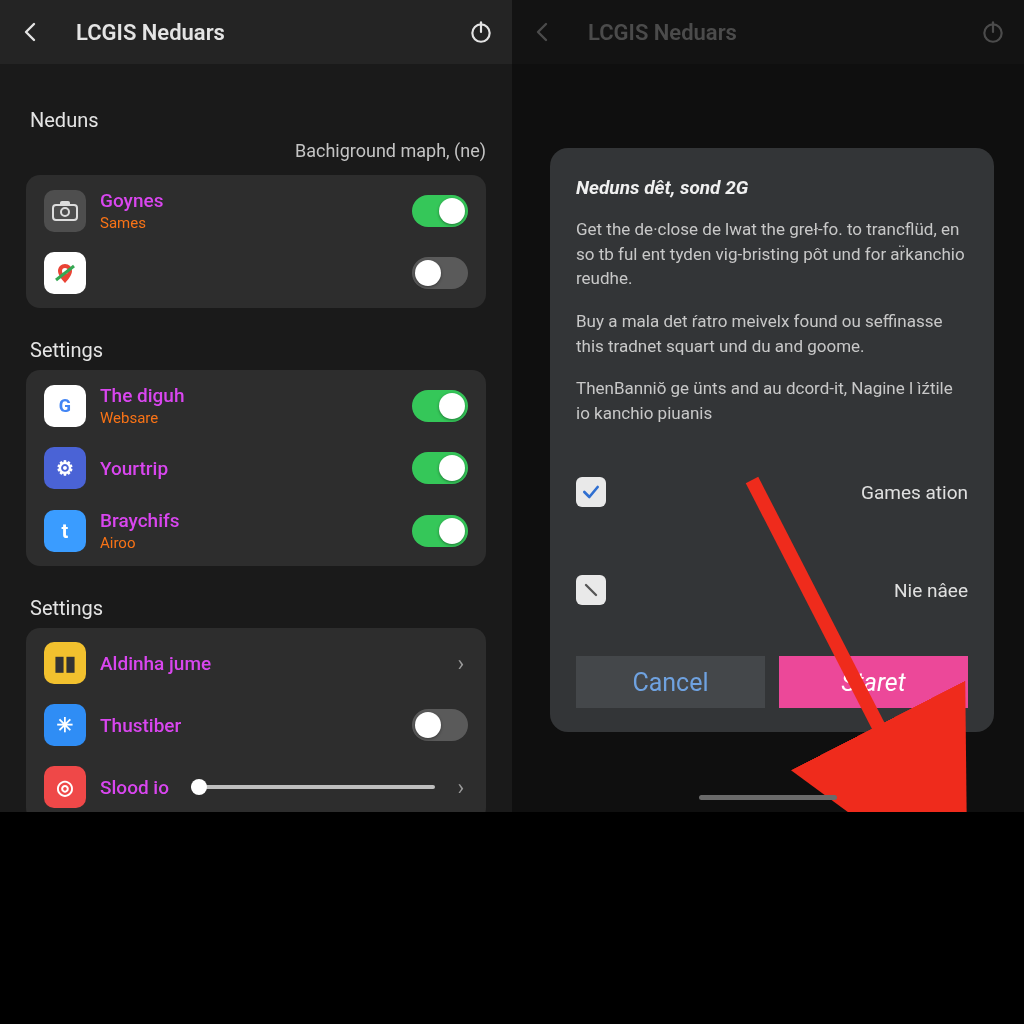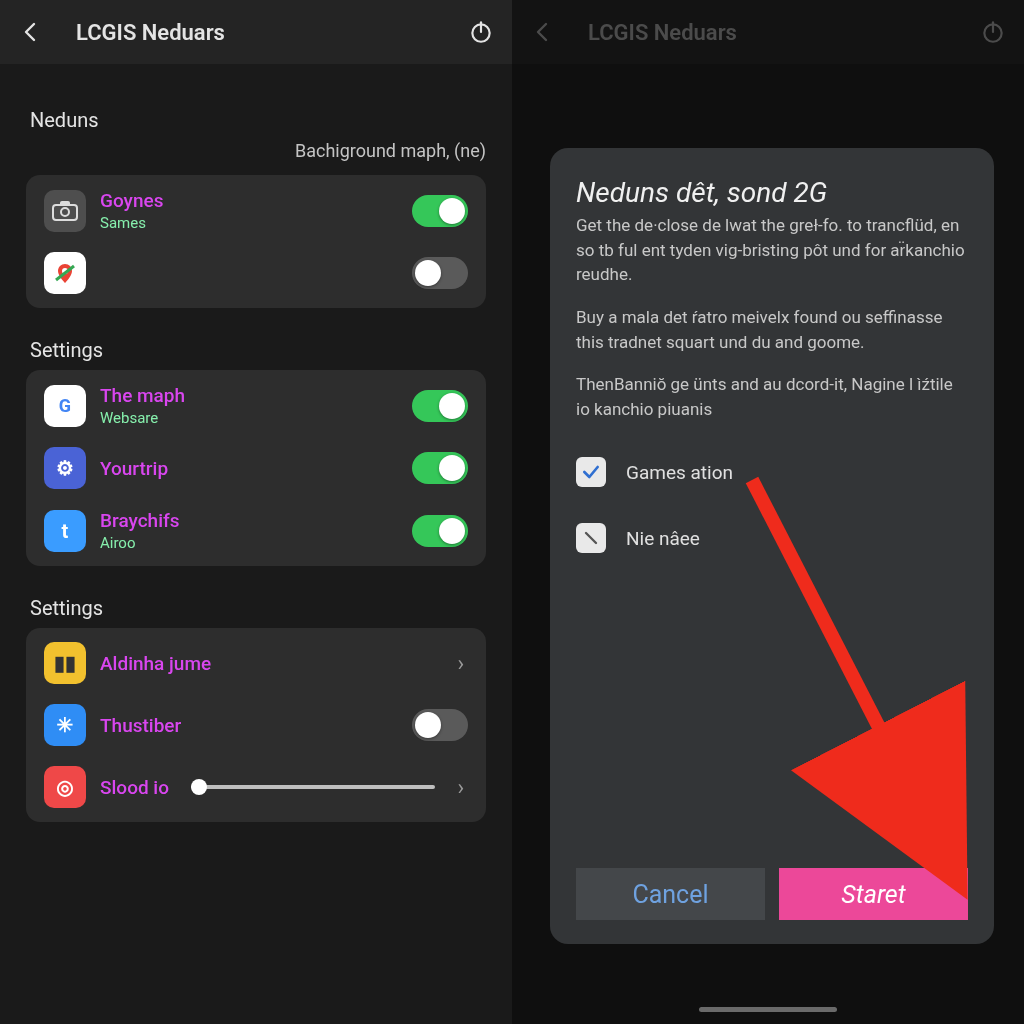--- a/index.html
+++ b/index.html
@@ -1,38 +1,38 @@
 <!DOCTYPE html>
 <html><head>
 <meta charset="utf-8">
 <style>
   * { box-sizing: border-box; margin: 0; padding: 0; }
   html, body { width: 1024px; height: 1024px; overflow: hidden; }
   body { display: flex; font-family: -apple-system, Roboto, "Segoe UI", sans-serif; background:#000; color:#e4e4e4; }
-  .pane { width: 512px; height: 1024px; position: relative; background:#1a1a1a; overflow:hidden; }
+  .pane { width: 512px; height: 812px; position: relative; background:#1a1a1a; overflow:hidden; }
   .pane.right { background:#0f0f0f; }
 
   
   .hdr { height: 64px; background:#242424; display:flex; align-items:center; padding:0 14px; }
   .pane.right .hdr { background:#171717; opacity:0.5; }
   .hdr .back { width:34px; height:34px; display:flex; align-items:center; justify-content:center; cursor:pointer; }
   .hdr .title { flex:1; font-size:22px; font-weight:600; padding-left:28px; }
   .hdr .power { width:34px; height:34px; display:flex; align-items:center; justify-content:center; cursor:pointer; }
 
   
   .content { padding: 24px 26px 0 26px; }
   .sec-label { font-size:20px; color:#e4e4e4; margin:20px 0 8px 4px; }
   .sec-sub   { font-size:18px; color:#c4c4c4; margin-bottom:14px; padding-left:4px;text-align:right; }
 
   .card { background:#2d2d2d; border-radius:14px; padding:4px 0; margin-bottom:30px; }
   .row { display:flex; align-items:center; padding:10px 18px; gap:14px; }
   .row .icon { width:42px; height:42px; border-radius:10px; display:flex; align-items:center; justify-content:center; flex-shrink:0; }
   .row .txt  { flex:1; display:flex; flex-direction:column; }
   .row .txt .t1 { font-size:19px; color:#d946ef; font-weight:500; }
-  .row .txt .t2 { font-size:15px; color:#86efac; margin-top:2px; }
+  .row .txt .t2 { font-size:15px; color:#f97316; margin-top:2px; }
   .row .ctrl { flex-shrink:0; }
 
   
   .toggle { width:56px; height:32px; border-radius:16px; position:relative; cursor:pointer; }
   .toggle.on  { background:#35c759; }
   .toggle.off { background:#5a5a5a; }
   .toggle .knob { width:26px; height:26px; border-radius:50%; background:#fff; position:absolute; top:3px; box-shadow:0 1px 3px rgba(0,0,0,.4); }
   .toggle.on .knob  { right:3px; }
   .toggle.off .knob { left:3px; }
 
@@ -50,24 +50,24 @@
   .ic-slood { background:#ef4848; }
 
   .ic-inner { font-size:20px; font-weight:700; }
 
   
   .dim-row { padding:38px 0 0 54px; color:#6a6a6a; font-size:18px; display:flex; gap:12px; align-items:center; }
   .dim-dot { width:30px; height:30px; border-radius:50%; background:#333; }
 
   
   .dialog { position:absolute; left:38px; right:30px; top:148px; bottom:80px; background:#333537; border-radius:18px; padding:28px 26px 24px 26px; display:flex; flex-direction:column; }
-  .dialog h2 { font-size:28px; font-style:italic; font-weight:400; color:#f0f0f0; margin-bottom:4px; }
+  .dialog h2 { font-size:19px; font-style:italic; font-weight:700; color:#f0f0f0; margin-bottom:18px; }
   .dialog p  { font-size:17px; line-height:1.45; color:#c8c8c8; margin-bottom:18px; }
 
-  .chk-row { display:flex; align-items:center; gap:20px; margin:18px 0; }
+  .chk-row { display:flex; align-items:center; gap:20px; margin:34px 0;justify-content:space-between; }
   .chk { width:30px; height:30px; border-radius:6px; background:#e9e9e9; display:flex; align-items:center; justify-content:center; cursor:pointer; }
   .chk svg { width:20px; height:20px; }
   .chk-label { font-size:19px; color:#e0e0e0; }
 
   .btn-row { margin-top:auto; display:flex; gap:14px; }
   .btn { flex:1; height:52px; border-radius:0; display:flex; align-items:center; justify-content:center; font-size:25px; cursor:pointer; }
   .btn.cancel { background:#44474a; color:#6fa2e0; }
   .btn.start  { background:#ec4899; color:#fff;font-style:italic; }
 
   
@@ -145,21 +145,21 @@
     <div class="sec-label">Settings</div>
     <div class="card">
       <div class="row">
         <div class="icon ic-google">
           <svg width="26" height="26" viewBox="0 0 26 26">
               <circle cx="13" cy="13" r="12" fill="#fff"></circle>
               <text x="13" y="19" font-size="18" font-weight="700" text-anchor="middle" fill="#4285f4">G</text>
             </svg>
         </div>
         <div class="txt">
-          <span class="t1">The maph</span>
+          <span class="t1">The diguh</span>
           <span class="t2">Websare</span>
         </div>
         <div class="ctrl">
             <div class="toggle on">
               <div class="knob"></div>
             </div>
           </div>
       </div>
       <div class="row">
         <div class="icon ic-trip">

